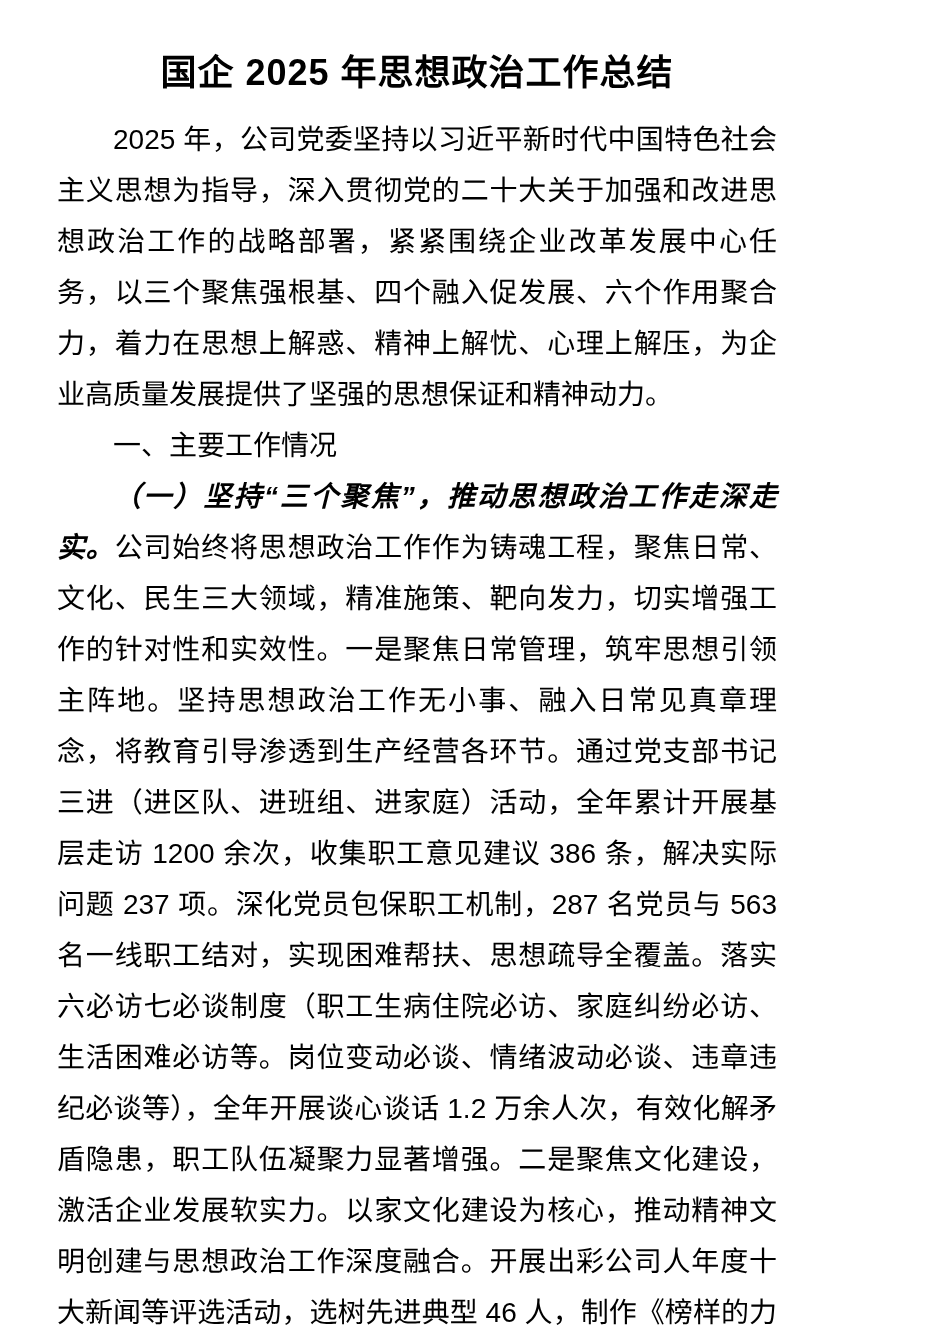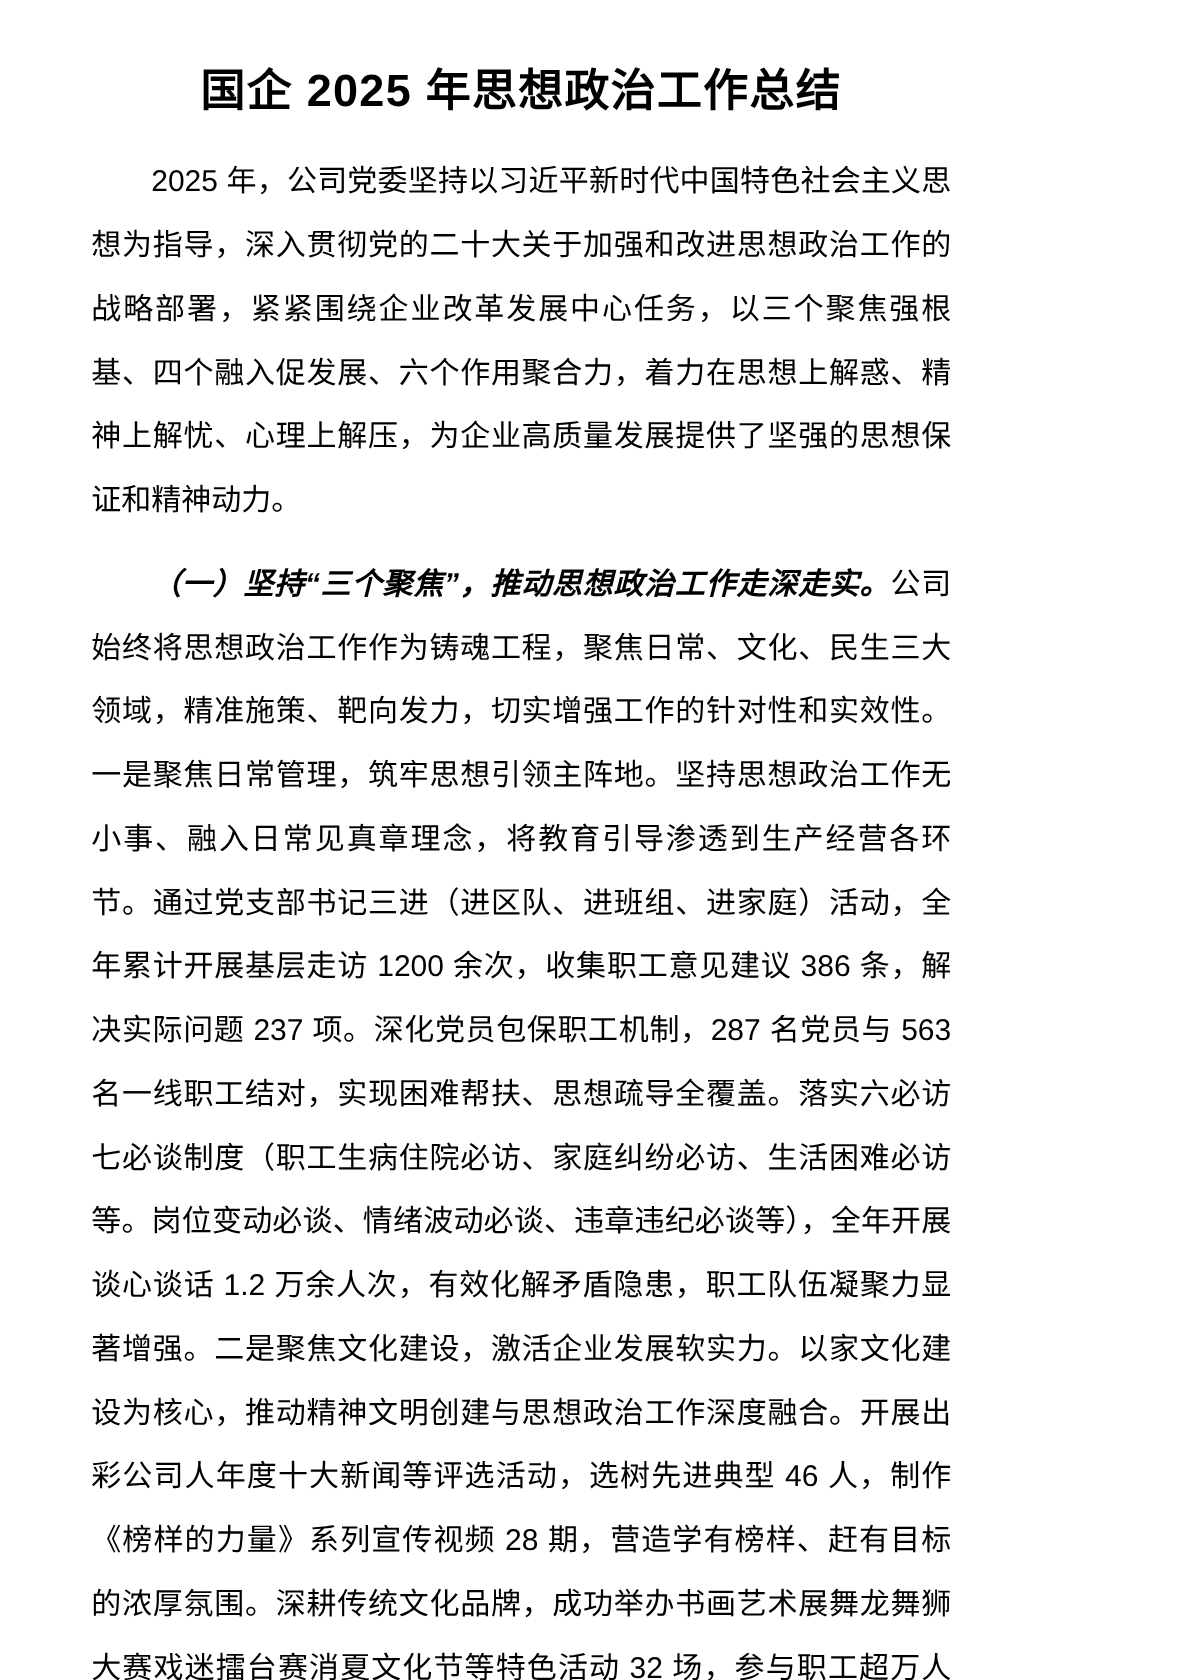--- a/index.html
+++ b/index.html
@@ -23,38 +23,39 @@
   }
   .doc-title {
     font-size: 36px;
     font-weight: 600;
     line-height: 62px;
     text-align: center;
     margin: 0 0 10px 0;
     letter-spacing: 1px;
   }
   .para {
-    font-size: 24px;
+    font-size: 28px;
     font-weight: 400;
     line-height: 51px;
     text-align: justify;
     text-indent: 2em;
-    margin: 16px;
+    margin: 0;
     word-break: break-all;
   }
   .bold-lead {
     font-weight: 700;
     font-style: italic;
   }
 </style>
 </head>
 <body>
 
 <div class="page">
 
   <h1 class="doc-title">国企 2025 年思想政治工作总结</h1>
 
   <p class="para">2025 年，公司党委坚持以习近平新时代中国特色社会主义思想为指导，深入贯彻党的二十大关于加强和改进思想政治工作的战略部署，紧紧围绕企业改革发展中心任务，以三个聚焦强根基、四个融入促发展、六个作用聚合力，着力在思想上解惑、精神上解忧、心理上解压，为企业高质量发展提供了坚强的思想保证和精神动力。</p>
 
+  <p class="para">一、主要工作情况</p>
 
   <p class="para"><span class="bold-lead">（一）坚持“三个聚焦”，推动思想政治工作走深走实。</span><span>公司始终将思想政治工作作为铸魂工程，聚焦日常、文化、民生三大领域，精准施策、靶向发力，切实增强工作的针对性和实效性。一是聚焦日常管理，筑牢思想引领主阵地。坚持思想政治工作无小事、融入日常见真章理念，将教育引导渗透到生产经营各环节。通过党支部书记三进（进区队、进班组、进家庭）活动，全年累计开展基层走访 1200 余次，收集职工意见建议 386 条，解决实际问题 237 项。深化党员包保职工机制，287 名党员与 563 名一线职工结对，实现困难帮扶、思想疏导全覆盖。落实六必访七必谈制度（职工生病住院必访、家庭纠纷必访、生活困难必访等。岗位变动必谈、情绪波动必谈、违章违纪必谈等），全年开展谈心谈话 1.2 万余人次，有效化解矛盾隐患，职工队伍凝聚力显著增强。二是聚焦文化建设，激活企业发展软实力。以家文化建设为核心，推动精神文明创建与思想政治工作深度融合。开展出彩公司人年度十大新闻等评选活动，选树先进典型 46 人，制作《榜样的力量》系列宣传视频 28 期，营造学有榜样、赶有目标的浓厚氛围。深耕传统文化品牌，成功举办书画艺术展舞龙舞狮大赛戏迷擂台赛消夏文化节等特色活动 32 场，参与职工超万人次，企业向心力、归属感持续提升。三是聚焦民生保障，画好服务职工同心圆。践行企业发展、职工共享理念，</span></p>
 
 </div>
 
 </body></html>

